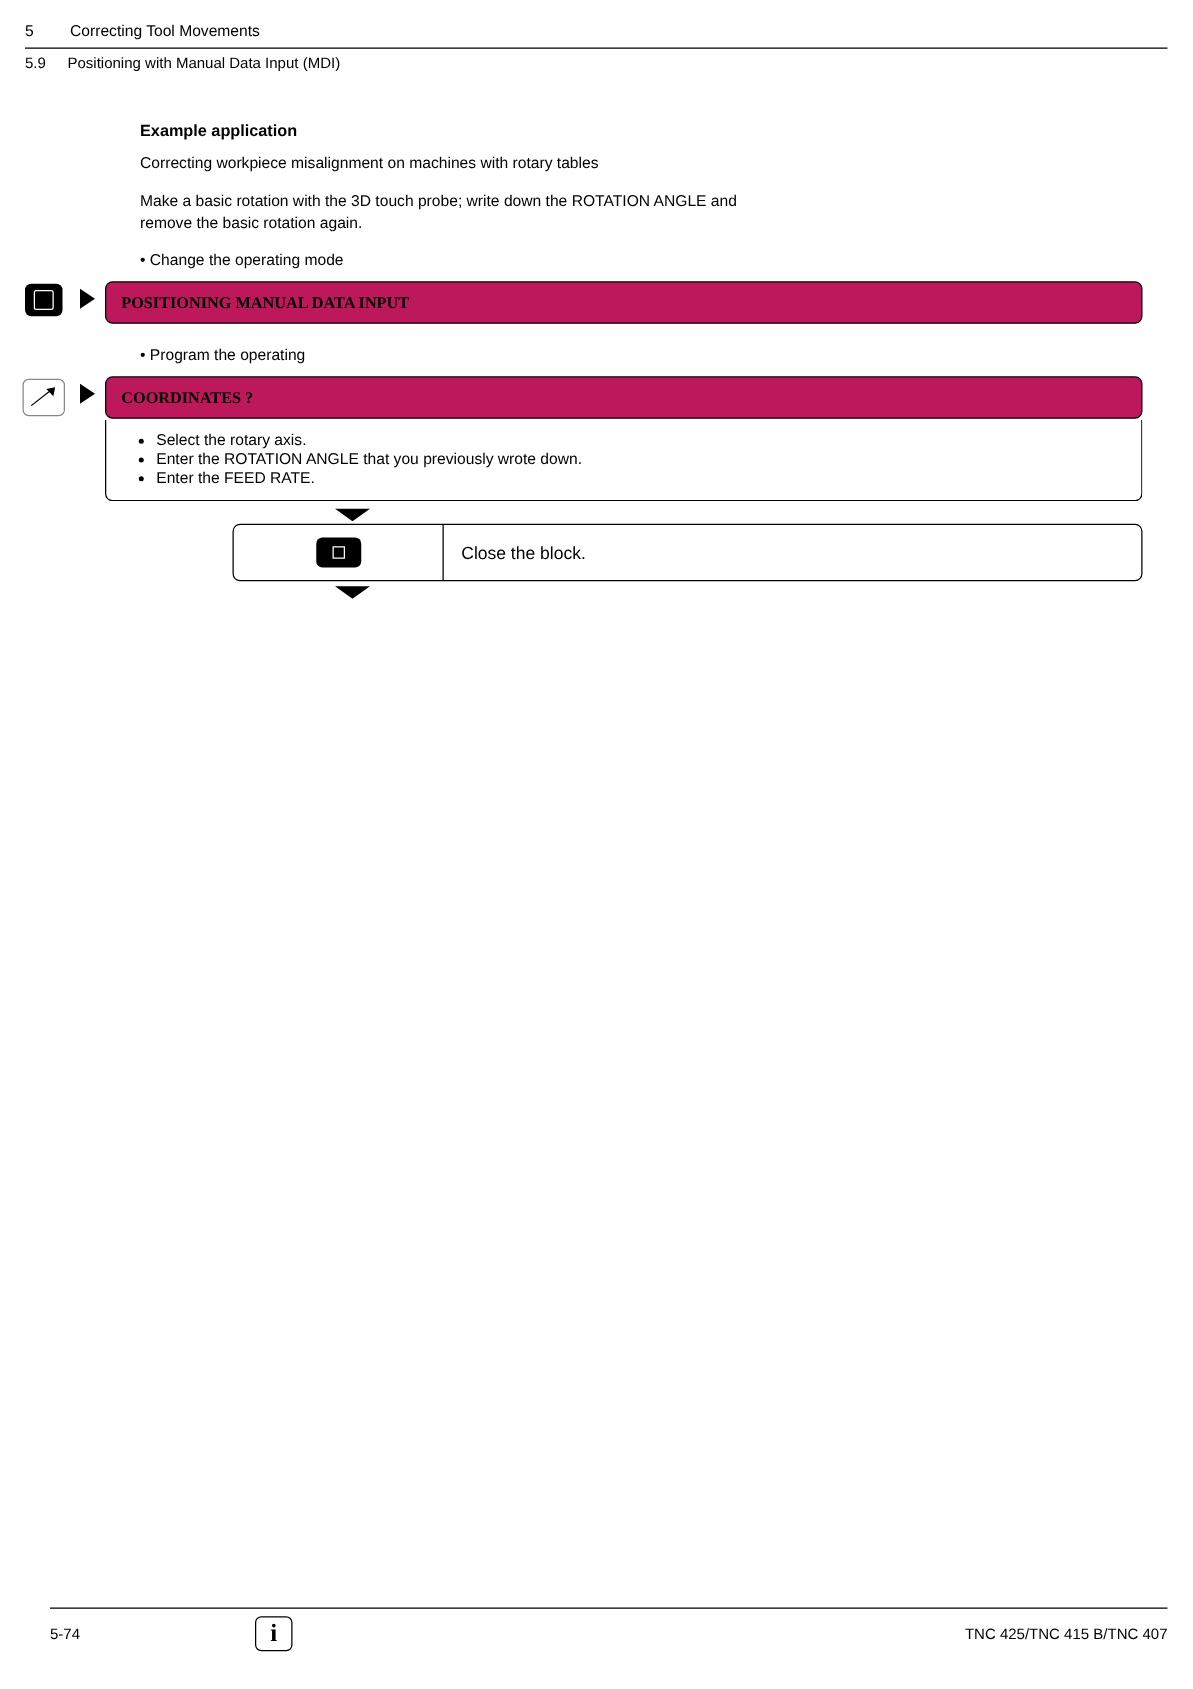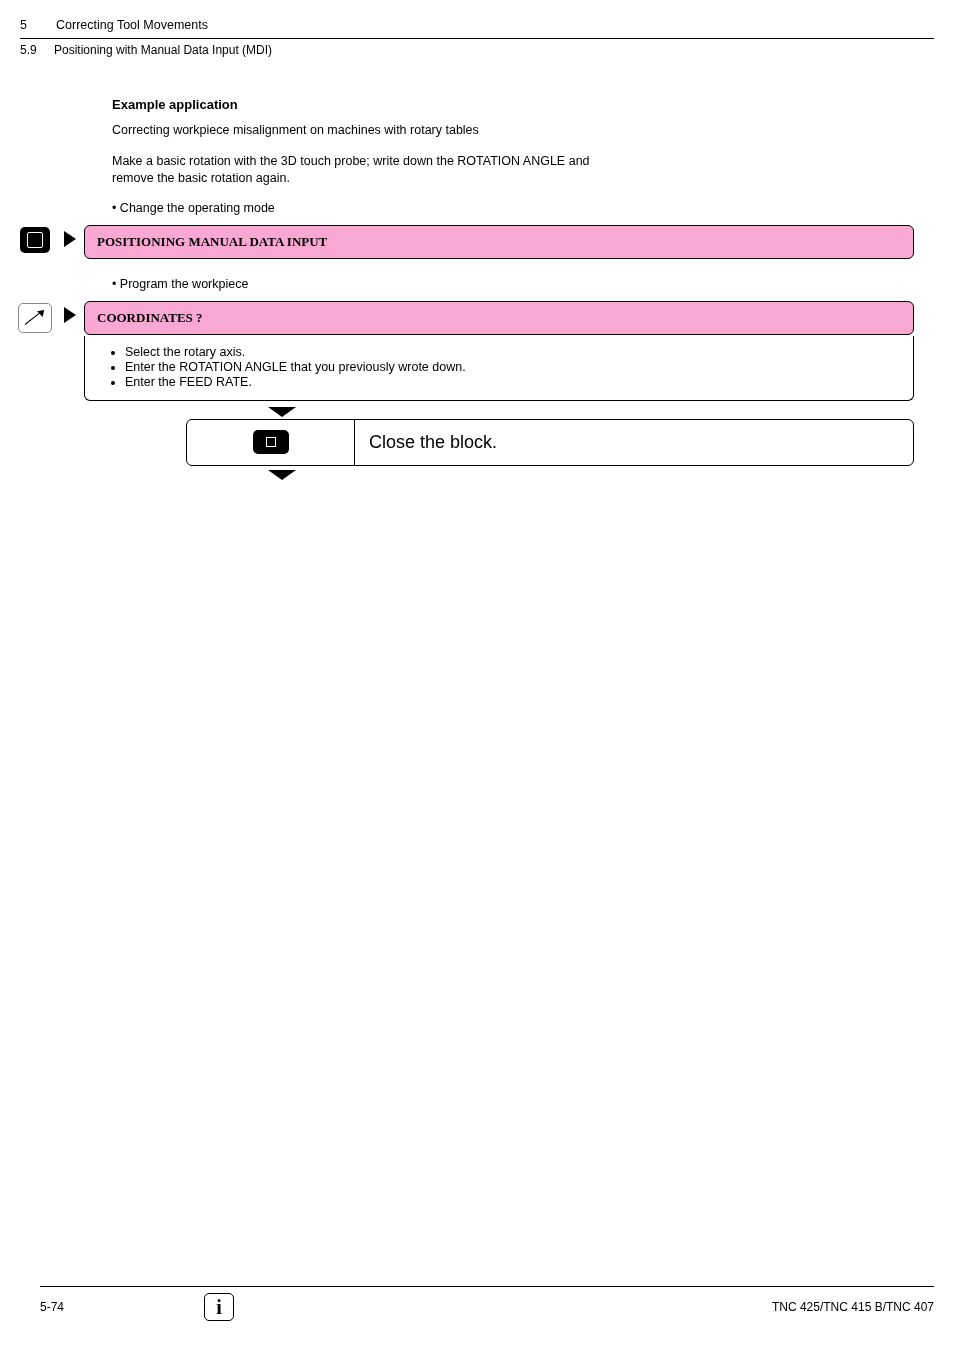--- a/index.html
+++ b/index.html
@@ -78,21 +78,21 @@
       border-bottom: 8px solid transparent;
       border-left: 12px solid #000;
     }
     .box-stack {
       flex: 1;
       margin-right: 20px;
     }
     .title-box {
       border: 1px solid #000;
       border-radius: 6px;
-      background: #f9a8d4;
+      background: #be185d;
       padding: 8px 12px;
       font-family: "Times New Roman", Times, serif;
       font-weight: bold;
       font-size: 13px;
       margin-bottom: 2px;
     }
     .body-box {
       border: 1px solid #000;
       border-top: none;
       border-bottom-left-radius: 6px;
@@ -130,21 +130,21 @@
       width: 168px;
       border-right: 1px solid #000;
       display: flex;
       align-items: center;
       justify-content: center;
       padding: 10px 0;
     }
     .sub-row-right {
       flex: 1;
       padding: 12px 14px;
-      font-size: 18px;
+      font-size: 14px;
       display: flex;
       align-items: center;
     }
     .end-key {
       width: 36px; height: 24px;
       background: #000;
       border-radius: 5px;
       display: flex;
       align-items: center;
       justify-content: center;
@@ -256,21 +256,21 @@
       <div class="mdi-icon"></div>
     </div>
     <div class="tri-cell">
         <div class="tri"></div>
       </div>
     <div class="box-stack">
       <div class="title-box">POSITIONING MANUAL DATA INPUT</div>
     </div>
   </div>
 
-  <div class="bullet-line" style="margin-top:16px;">• Program the workpiece</div>
+  <div class="bullet-line" style="margin-top:16px;">• Program the operating</div>
 
   <div class="icon-block">
     <div class="icon-cell">
       <div class="line-icon"></div>
     </div>
     <div class="tri-cell">
         <div class="tri"></div>
       </div>
     <div class="box-stack">
       <div class="title-box">COORDINATES ?</div>

